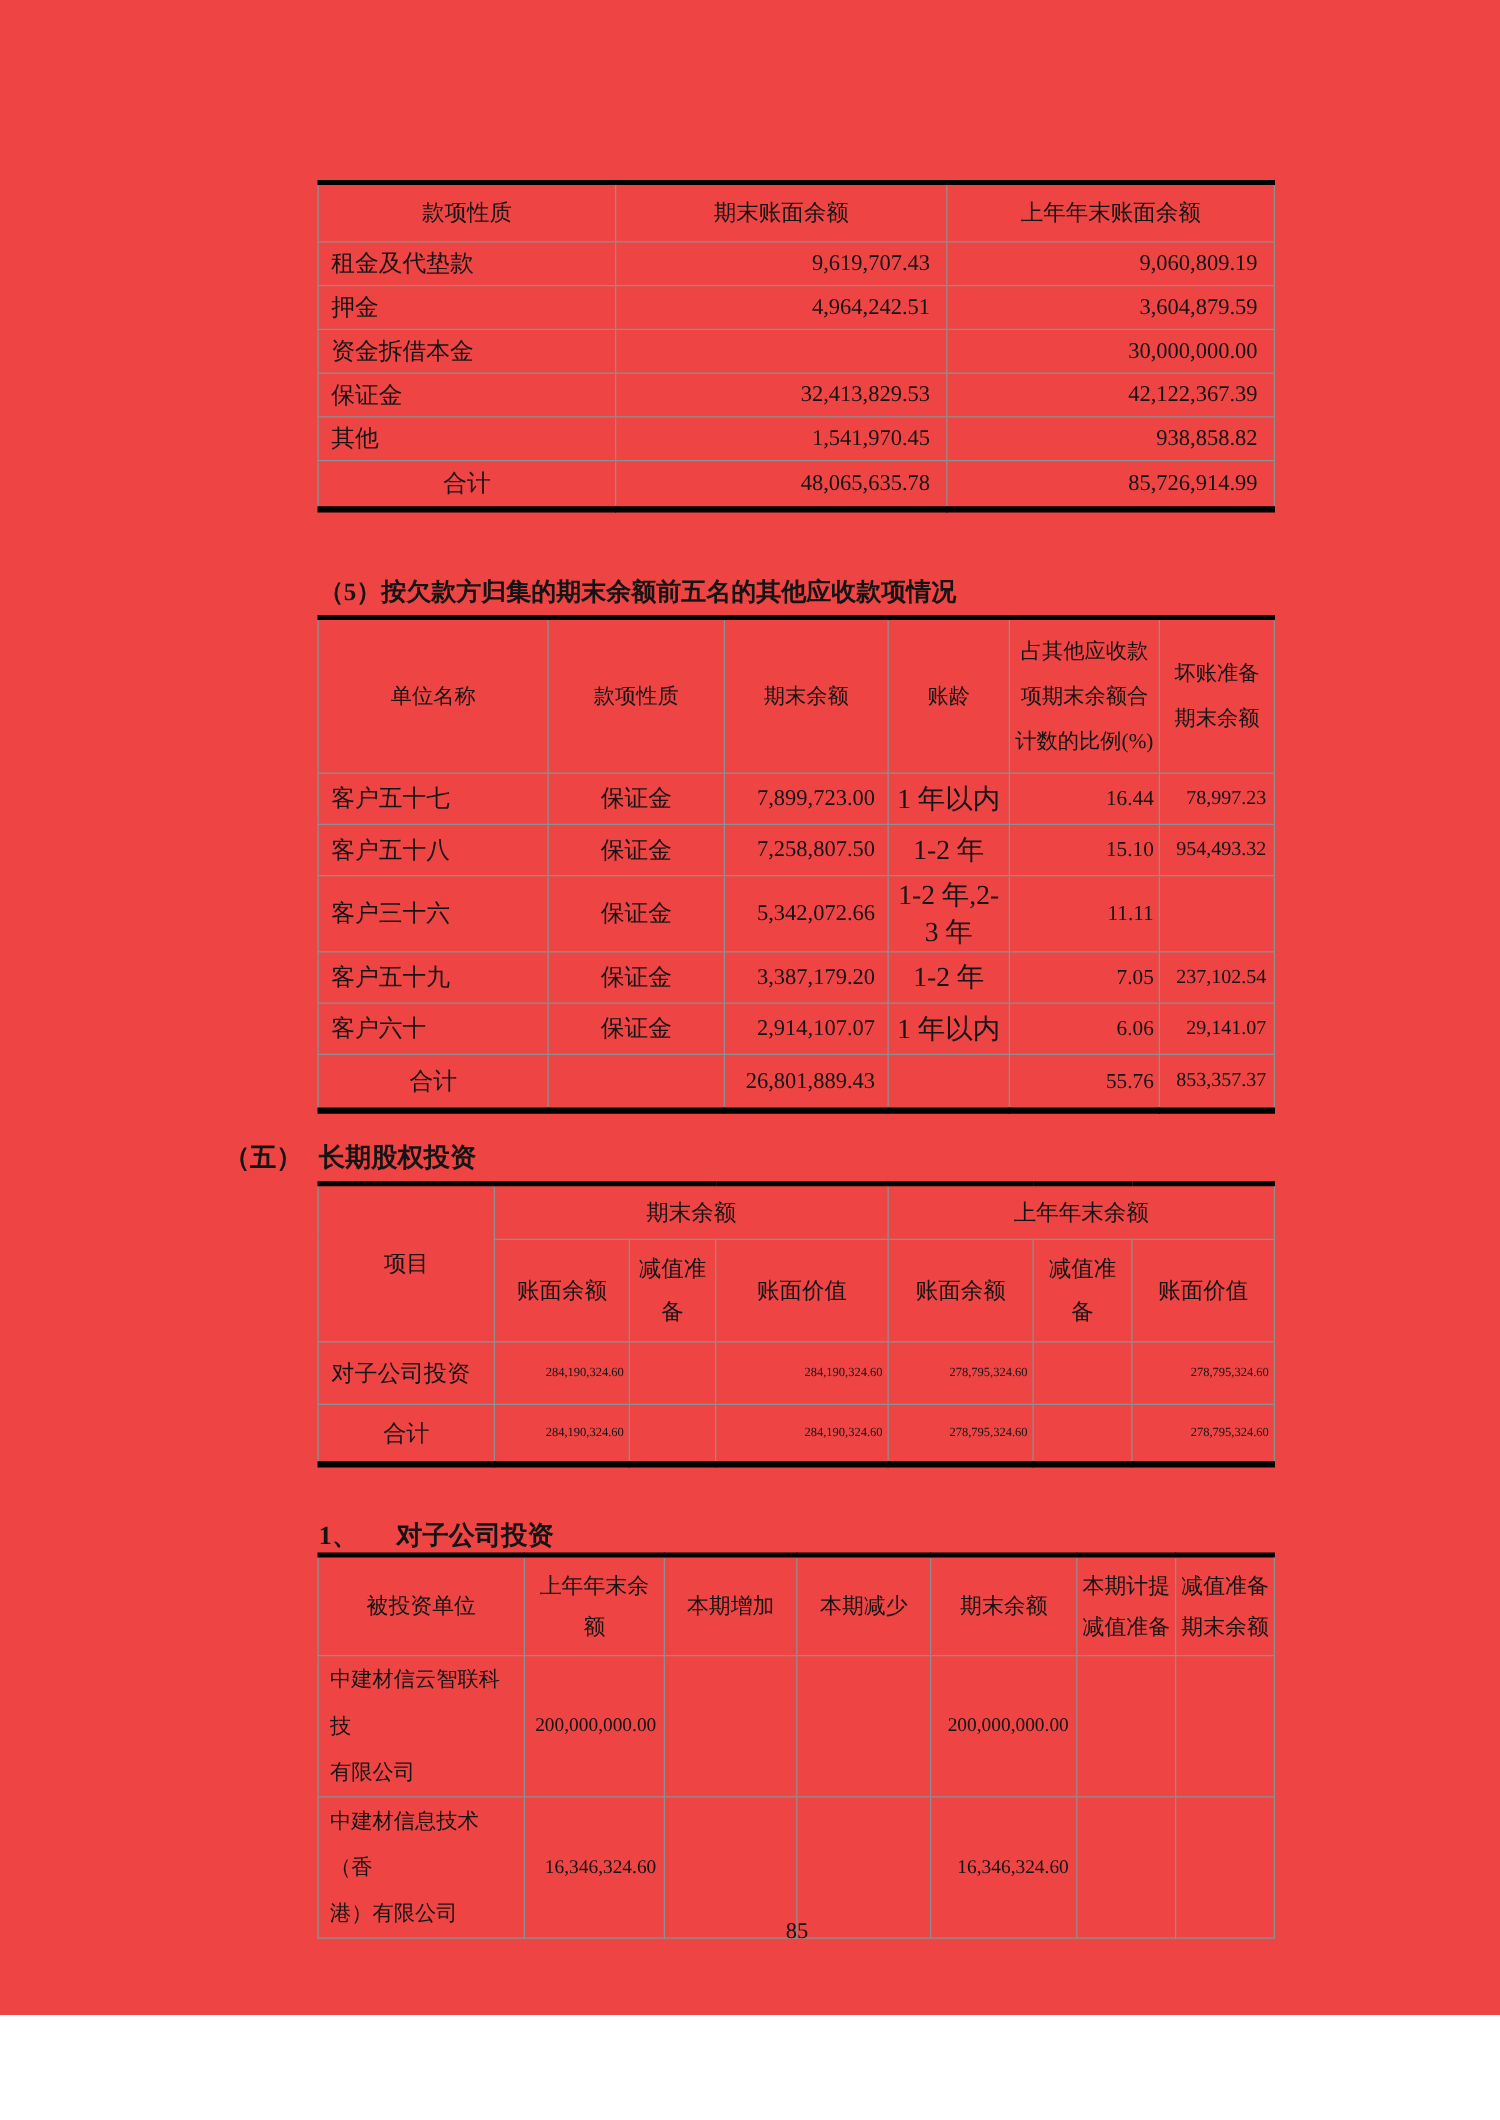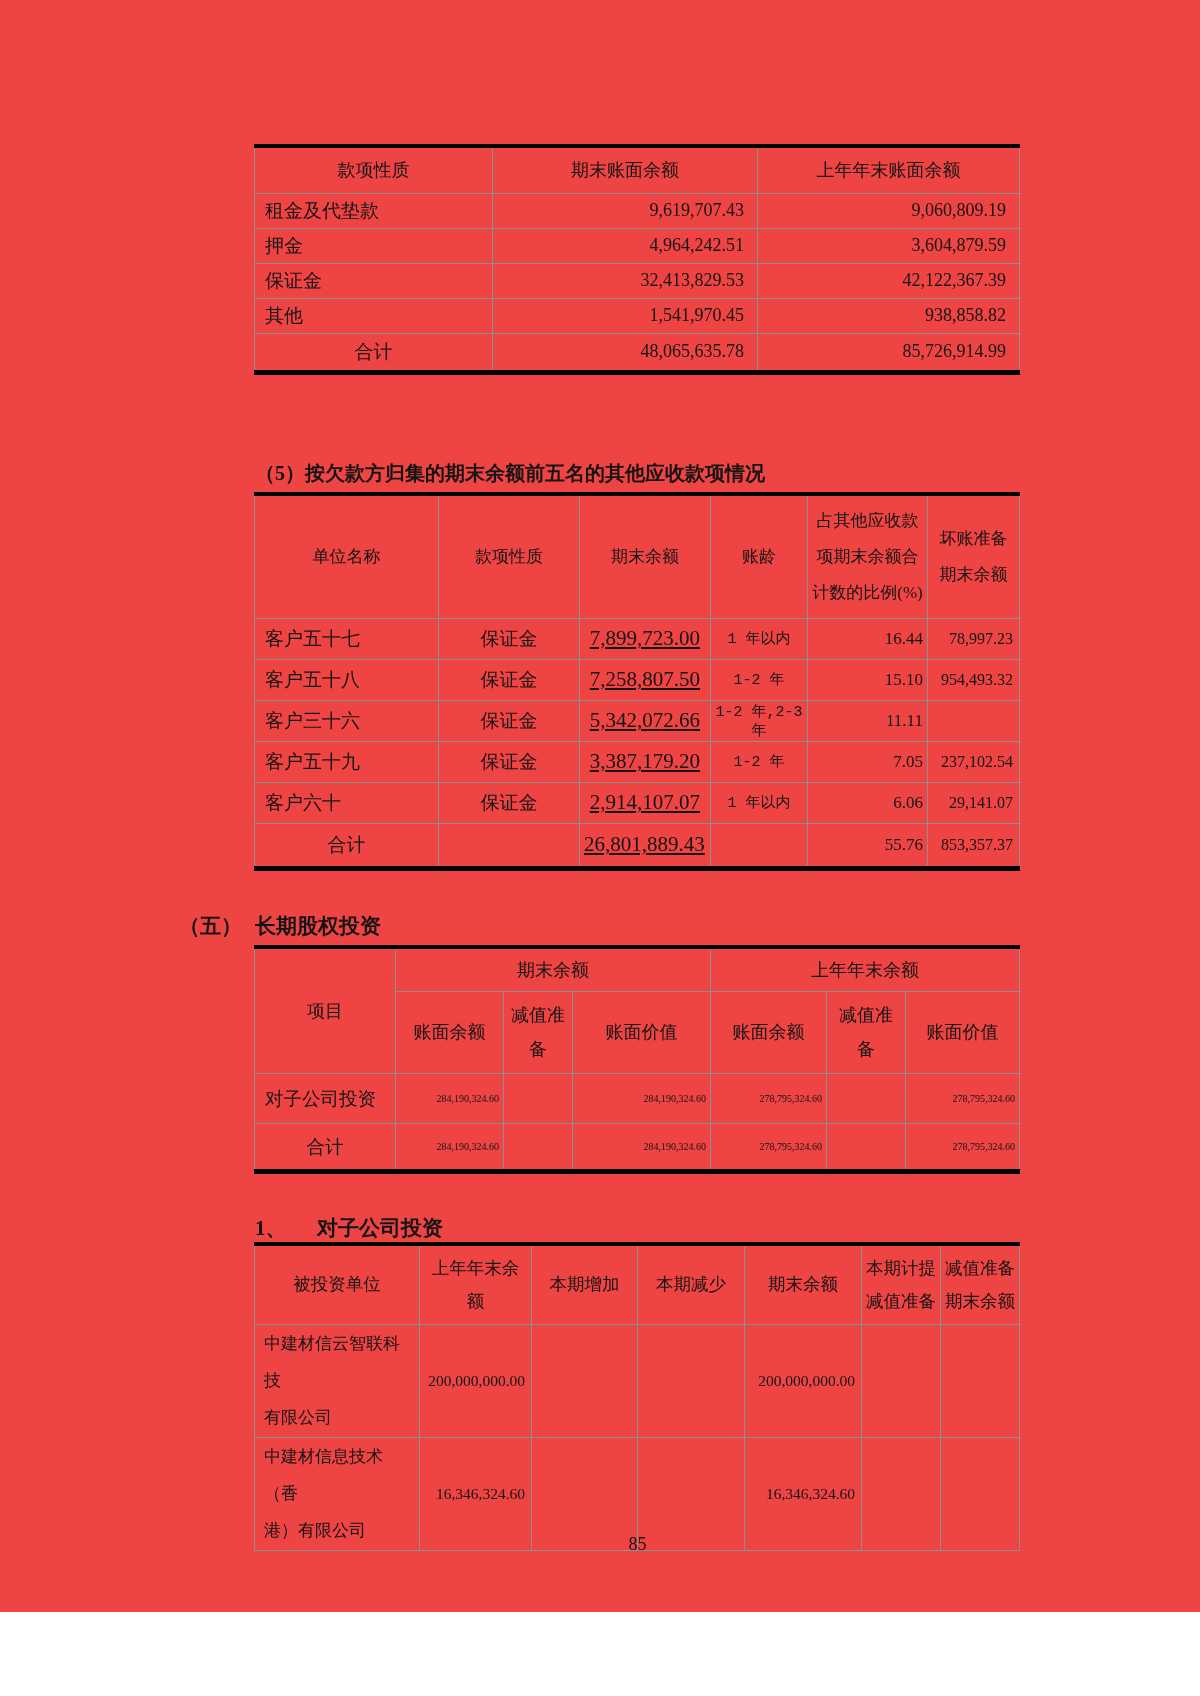--- a/index.html
+++ b/index.html
@@ -28,22 +28,22 @@
   .t1 tr.total { height:39px; }
 
   
   .sec5-title { position:absolute; left:255px; top:460px; font-size:20px; font-weight:bold; }
   .t2 { left:254px; top:492px; width:765px;
         border-top:4px solid #000; border-bottom:5px solid #000; }
   .t2 thead tr { height:124px; }
   .t2 th { font-size:17px; line-height:2.1; }
   .t2 tbody tr { height:41px; }
   .t2 tr.total { height:45px; }
-  .t2 .num { font-size:21px; padding-right:10px;text-decoration:underline; }
-  .t2 .age { text-align:center; font-size:15px;font-family:Liberation Mono, monospace; }
+  .t2 .num { font-size:18px; padding-right:10px; }
+  .t2 .age { text-align:center; font-size:22px; }
   .t2 .pct { text-align:right; font-size:17px; }
   .t2 .bad { text-align:right; padding-right:6px; font-size:16px; }
 
   
   .secWu-label { position:absolute; left:179px; top:912px; font-size:21px; font-weight:bold; }
   .secWu-title { position:absolute; left:255px; top:912px; font-size:21px; font-weight:bold; }
   .t3 { left:254px; top:945px; width:765px;
         border-top:4px solid #000; border-bottom:5px solid #000; }
   .t3 tr.grp { height:44px; }
   .t3 tr.sub { height:82px; }
@@ -90,20 +90,25 @@
     <tbody>
       <tr>
         <td class="lbl">租金及代垫款</td>
         <td class="num">9,619,707.43</td>
         <td class="num">9,060,809.19</td>
       </tr>
       <tr>
         <td class="lbl">押金</td>
         <td class="num">4,964,242.51</td>
         <td class="num">3,604,879.59</td>
+      </tr>
+      <tr>
+        <td class="lbl">资金拆借本金</td>
+        <td class="num"></td>
+        <td class="num">30,000,000.00</td>
       </tr>
       <tr>
         <td class="lbl">保证金</td>
         <td class="num">32,413,829.53</td>
         <td class="num">42,122,367.39</td>
       </tr>
       <tr>
         <td class="lbl">其他</td>
         <td class="num">1,541,970.45</td>
         <td class="num">938,858.82</td>

